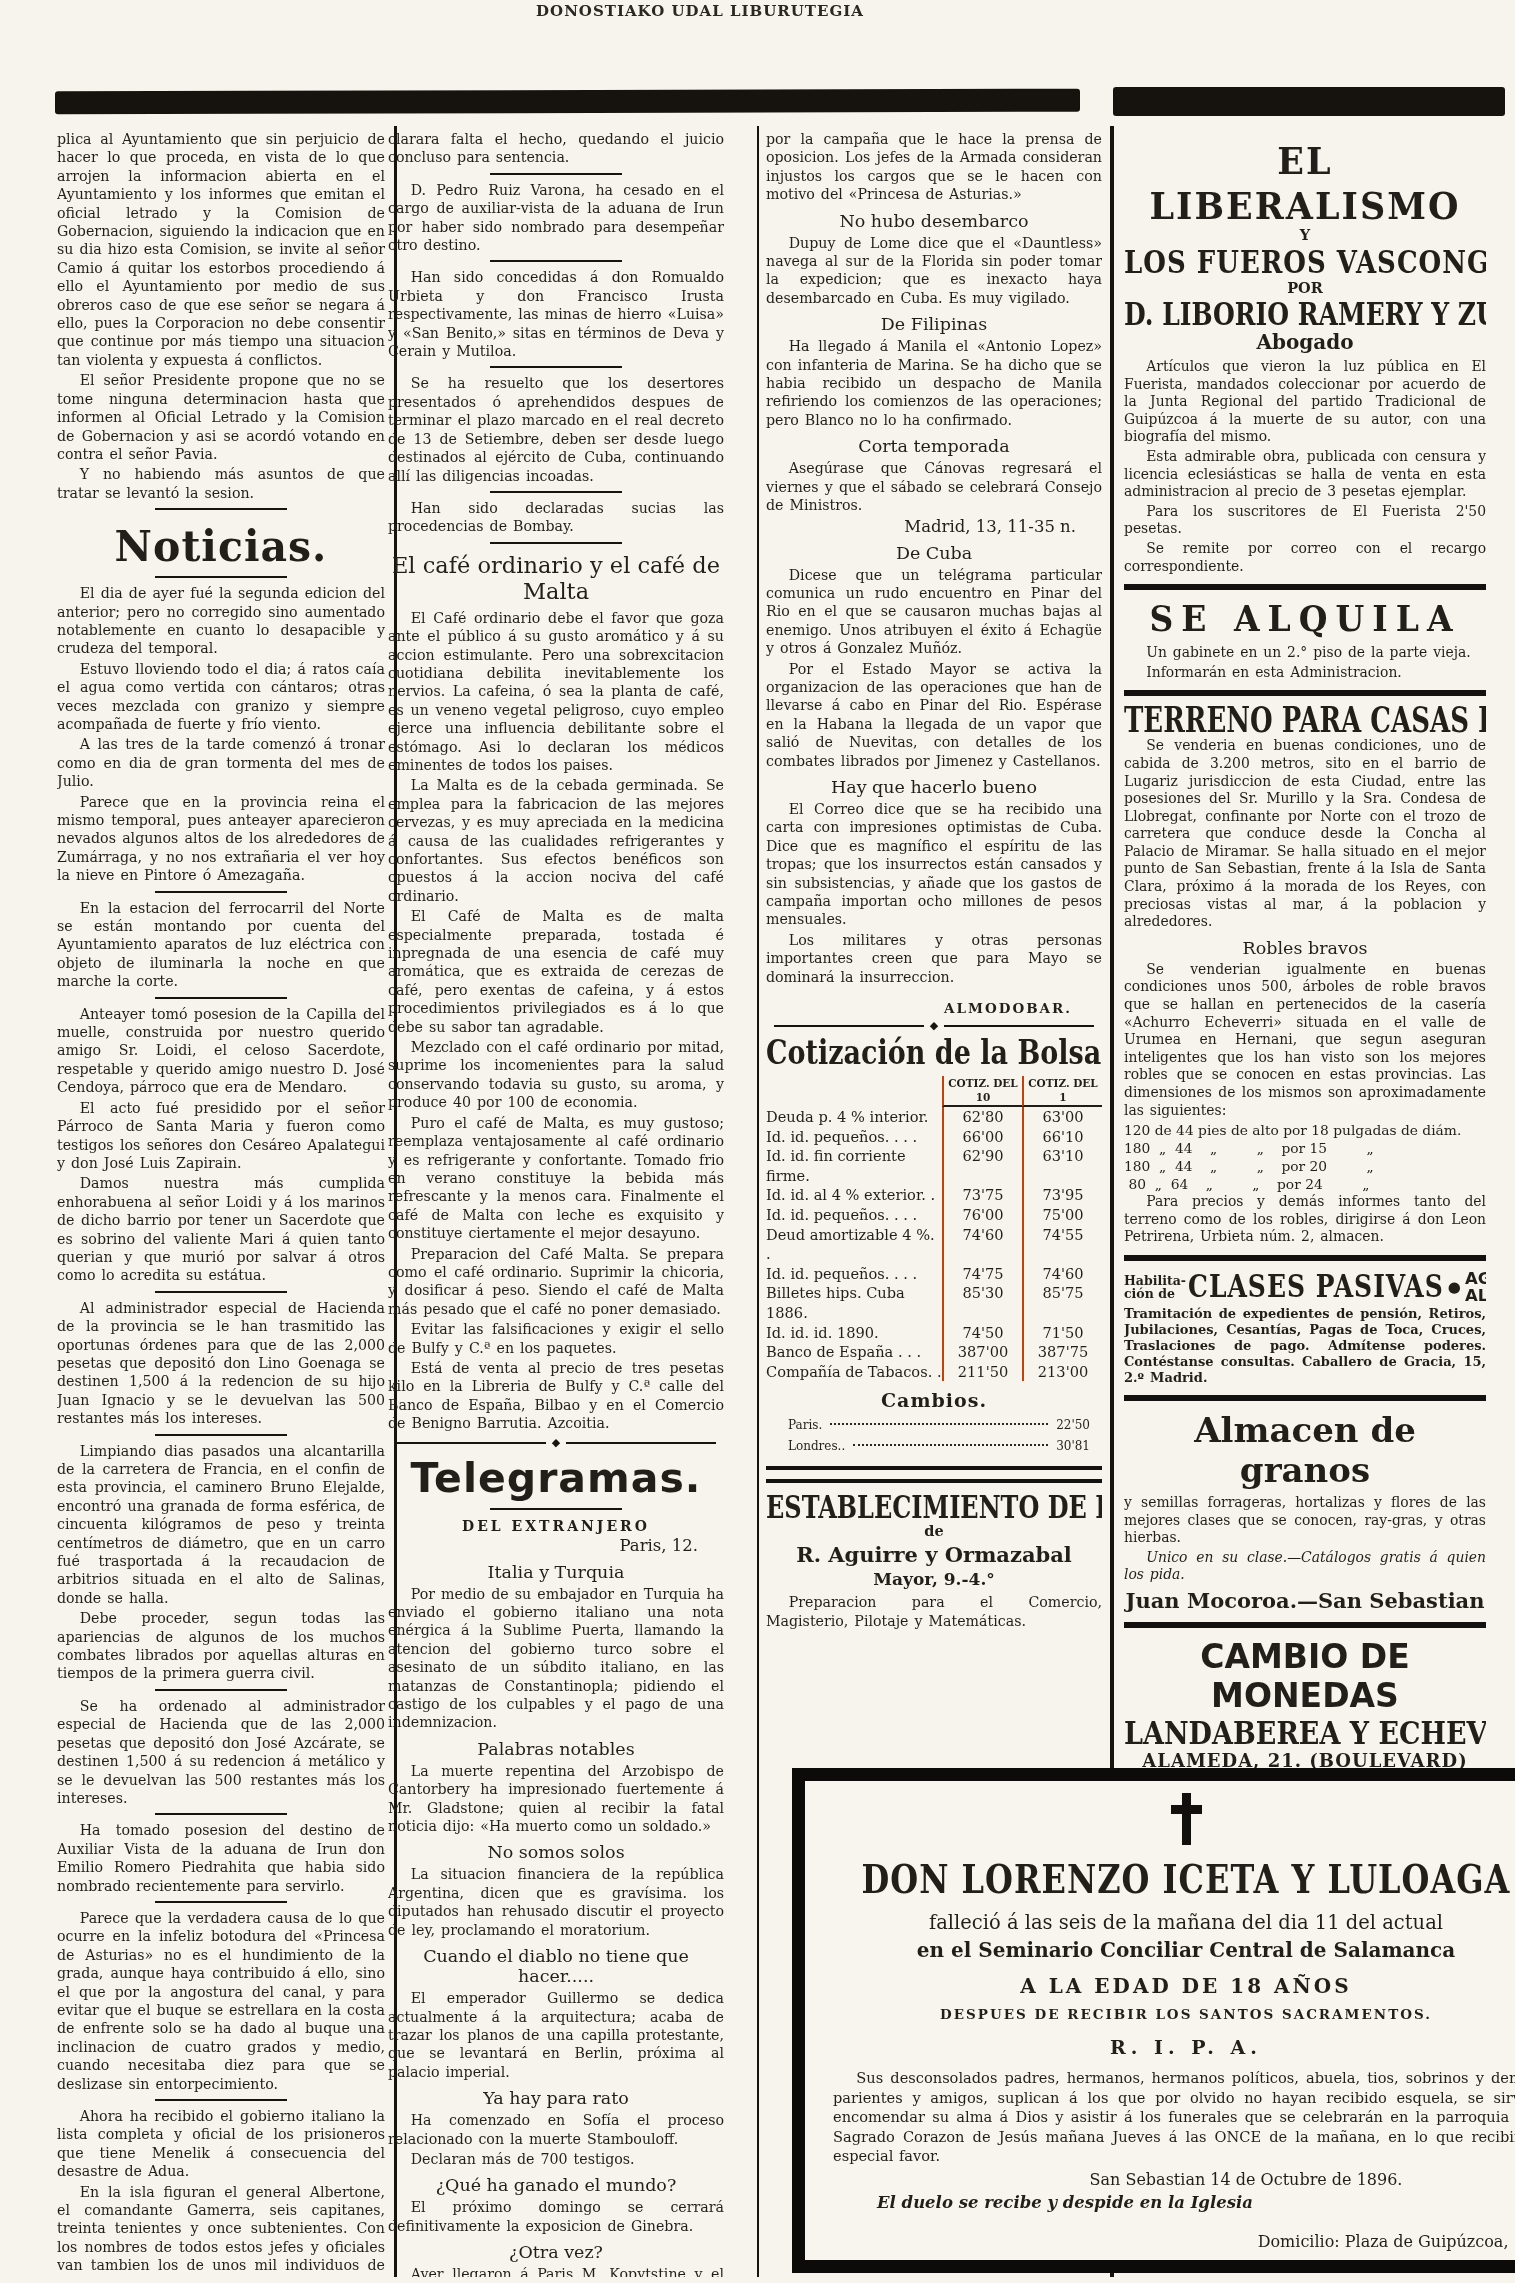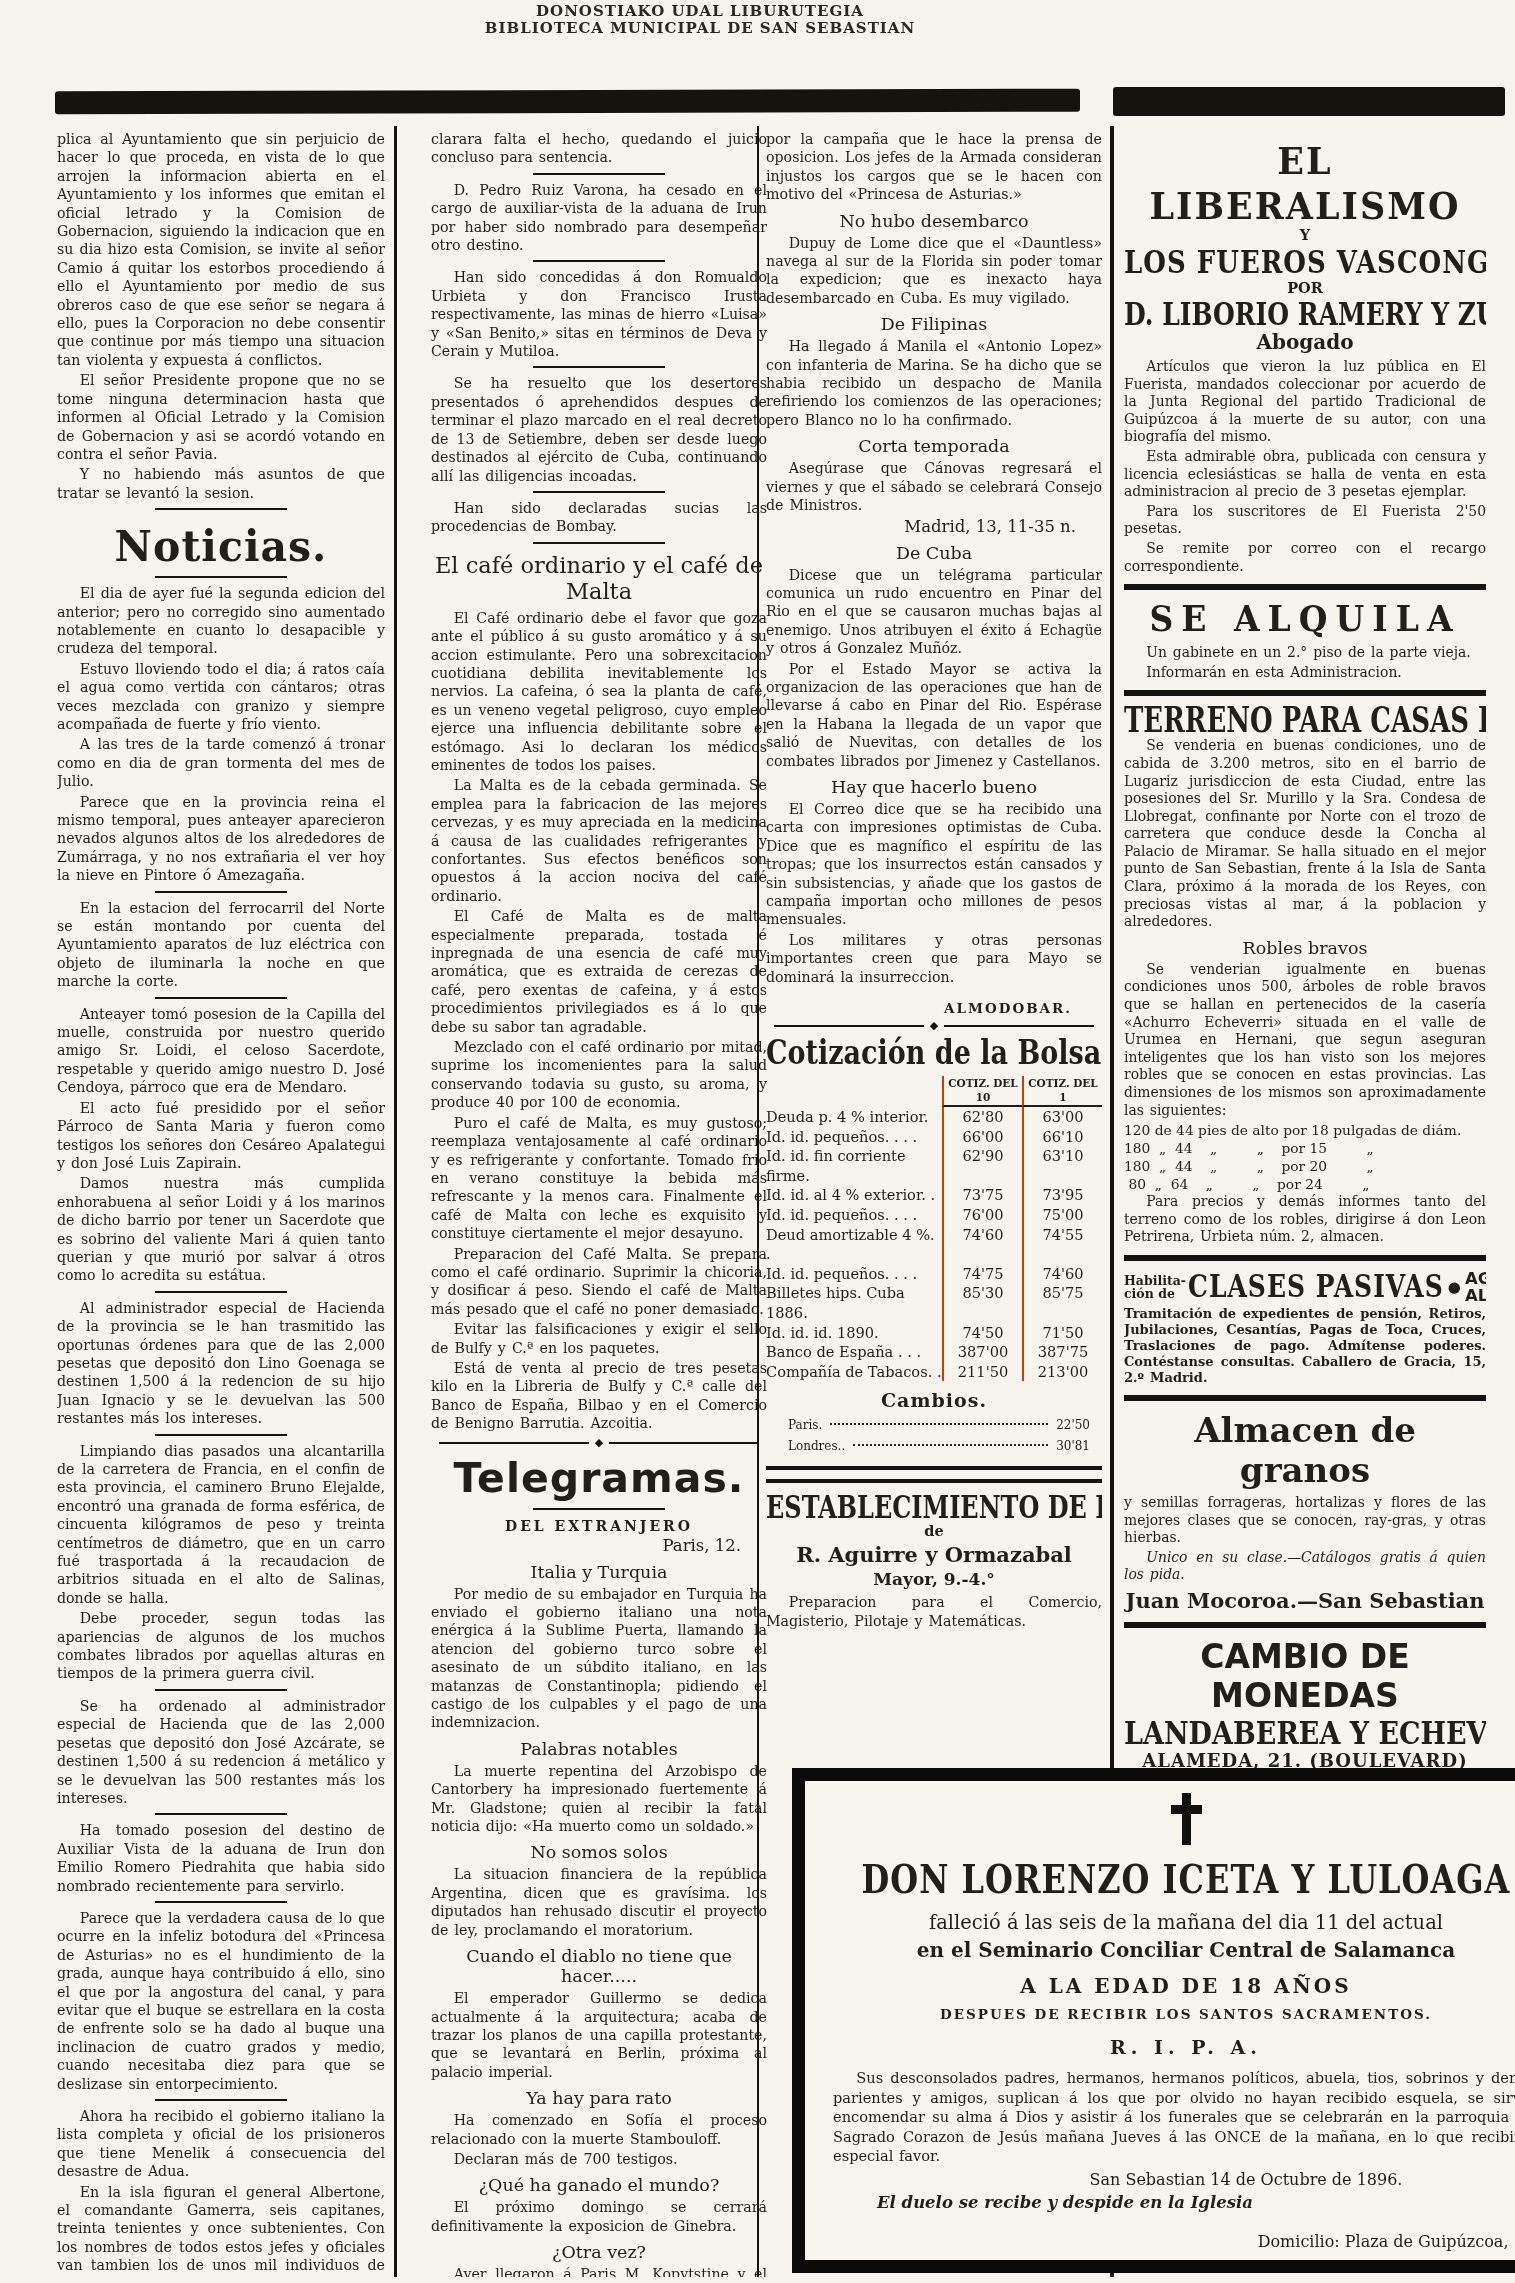--- a/index.html
+++ b/index.html
@@ -14,21 +14,21 @@
   }
   .smudge{position:absolute;background:#16130f;border-radius:3px;}
   .s1{left:55px;top:90px;width:1025px;height:23px;transform:skewY(-0.15deg);}
   .s2{left:1113px;top:87px;width:392px;height:29px;}
   .colrule{position:absolute;top:126px;bottom:6px;background:#17140f;}
   .r1{left:394px;width:3px;}
   .r2{left:757px;width:2px;}
   .r3{left:1110px;width:4px;}
   .col{position:absolute;top:130px;height:2147px;overflow:hidden;}
   .col1{left:57px;width:328px;}
-  .col2{left:431px;width:336px;}
+  .col2{left:388px;width:336px;}
   .col3{left:766px;width:336px;}
   .col4{left:1124px;width:362px;}
   
   .p{margin:0 0 2px 0;text-align:justify;text-indent:1.6em;font-size:14.2px;line-height:18.4px;word-spacing:1.5px;}
   .col4 .p{font-size:13.9px;line-height:17.6px;}
   .pni{text-indent:0;}
   .pi{font-style:italic;}
   .psm{font-size:13px !important;line-height:16px !important;font-weight:bold;}
   .rule{width:132px;height:2px;background:#17140f;margin:6px auto;}
   .frule{display:flex;align-items:center;margin:9px 8px;}
@@ -96,21 +96,20 @@
   .obit-body{font-size:14.6px;line-height:19.6px;text-align:justify;text-indent:1.6em;margin:6px 0 4px;word-spacing:1px;}
   .obit-date{font-size:16px;text-align:center;padding-left:120px;margin:3px 0;}
   .obit-duelo{font-style:italic;font-weight:bold;font-size:16.5px;text-align:left;padding-left:44px;margin:4px 0;}
   .obit-dom{font-size:16px;text-align:right;padding-left:90px;margin:20px 0;}
 </style>
 </head>
 <body>
 
 <div class="page-header">
   <div>DONOSTIAKO UDAL LIBURUTEGIA</div>
-  <div>BIBLIOTECA MUNICIPAL DE SAN SEBASTIAN</div>
 </div>
 
 <div class="smudge s1"></div>
 <div class="smudge s2"></div>
 <div class="colrule r1"></div>
 <div class="colrule r2"></div>
 <div class="colrule r3"></div>
 
 <div class="col col1">
     <p class="p pni">plica al Ayuntamiento que sin perjuicio de hacer lo que proceda, en vista de lo que arrojen la informacion abierta en el Ayuntamiento y los informes que emitan el oficial letrado y la Comision de Gobernacion, siguiendo la indicacion que en su dia hizo esta Comision, se invite al señor Camio á quitar los estorbos procediendo á ello el Ayuntamiento por medio de sus obreros caso de que ese señor se negara á ello, pues la Corporacion no debe consentir que continue por más tiempo una situacion tan violenta y expuesta á conflictos.</p>

